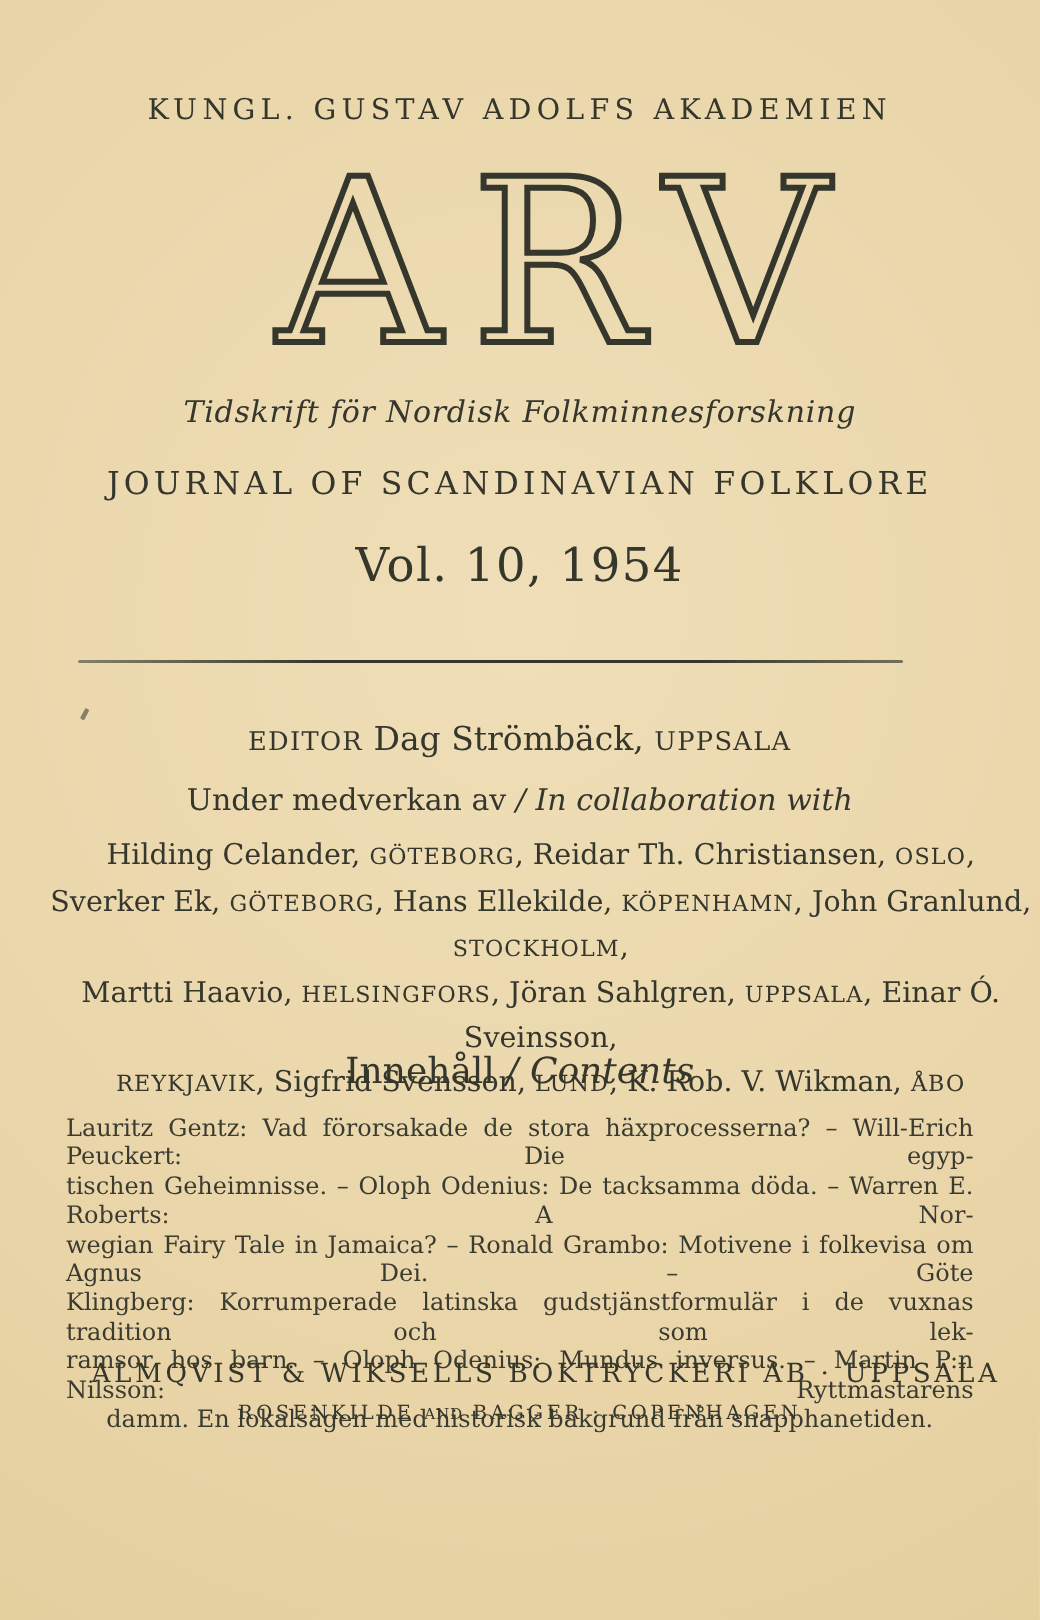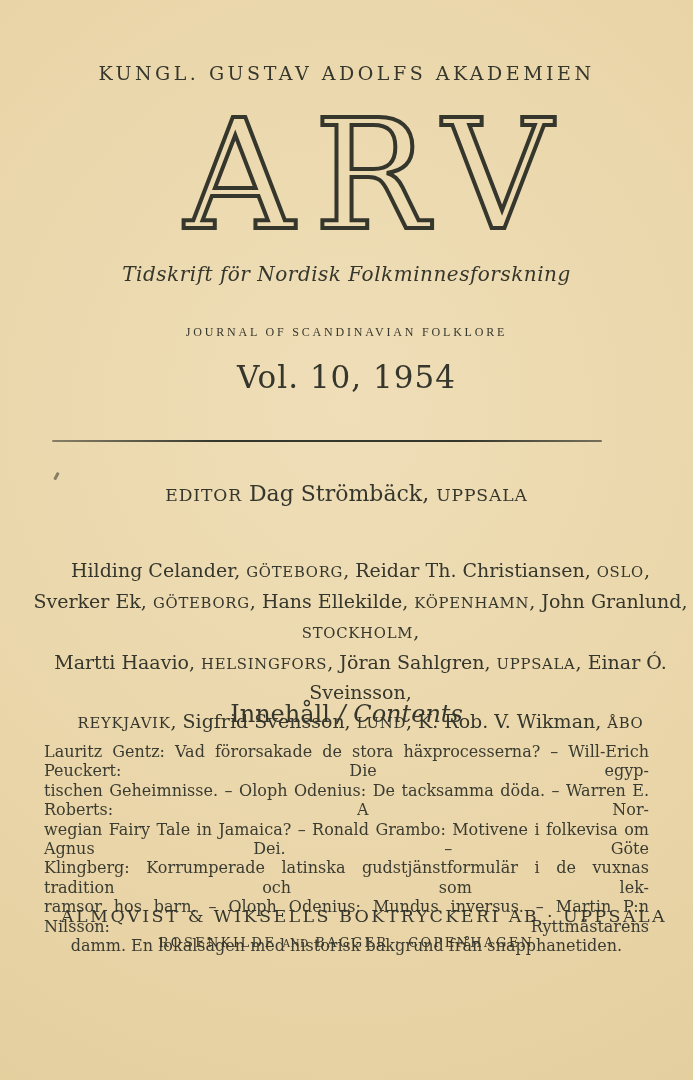--- a/index.html
+++ b/index.html
@@ -47,24 +47,23 @@
       color:transparent;
     }
   }
   .subtitle-sv{
     top:262px;
     font-size:20px;
     font-style:italic;
     letter-spacing:0.5px;
   }
   .subtitle-en{
-    top:325px;
-    font-size:12px;
+    top:310px;
+    font-size:21px;
     letter-spacing:2.8px;
-    font-family:Liberation Serif, serif;
   }
   .volume{
     top:359px;
     font-size:31px;
     letter-spacing:1px;
     font-variant-numeric:oldstyle-nums;
   }
   .rule{
     position:absolute;
     top:440px;left:52px;
@@ -142,20 +141,21 @@
   <div class="block subtitle-en">JOURNAL OF SCANDINAVIAN FOLKLORE</div>
 
   <div class="block volume">Vol. 10, 1954</div>
 
   <div class="rule"></div>
 
   <div class="speck"></div>
 
   <div class="block editor"><span class="seg-sc">EDITOR</span><span> Dag Strömbäck, </span><span class="seg-sc">UPPSALA</span></div>
 
+  <div class="block collab-intro"><span>Under medverkan av </span><span class="seg-i">/ In collaboration with</span></div>
 
   <div class="block collab-list">
     <div><span>Hilding Celander, </span><span class="seg-sc">GÖTEBORG</span><span>, Reidar Th. Christiansen, </span><span class="seg-sc">OSLO</span><span>,</span></div>
     <div><span>Sverker Ek, </span><span class="seg-sc">GÖTEBORG</span><span>, Hans Ellekilde, </span><span class="seg-sc">KÖPENHAMN</span><span>, John Granlund, </span><span class="seg-sc">STOCKHOLM</span><span>,</span></div>
     <div><span>Martti Haavio, </span><span class="seg-sc">HELSINGFORS</span><span>, Jöran Sahlgren, </span><span class="seg-sc">UPPSALA</span><span>, Einar Ó. Sveinsson,</span></div>
     <div><span class="seg-sc">REYKJAVIK</span><span>, Sigfrid Svensson, </span><span class="seg-sc">LUND</span><span>, K. Rob. V. Wikman, </span><span class="seg-sc">ÅBO</span></div>
   </div>
 
   <div class="block contents-heading"><span>Innehåll </span><span class="seg-i">/ Contents</span></div>
 

